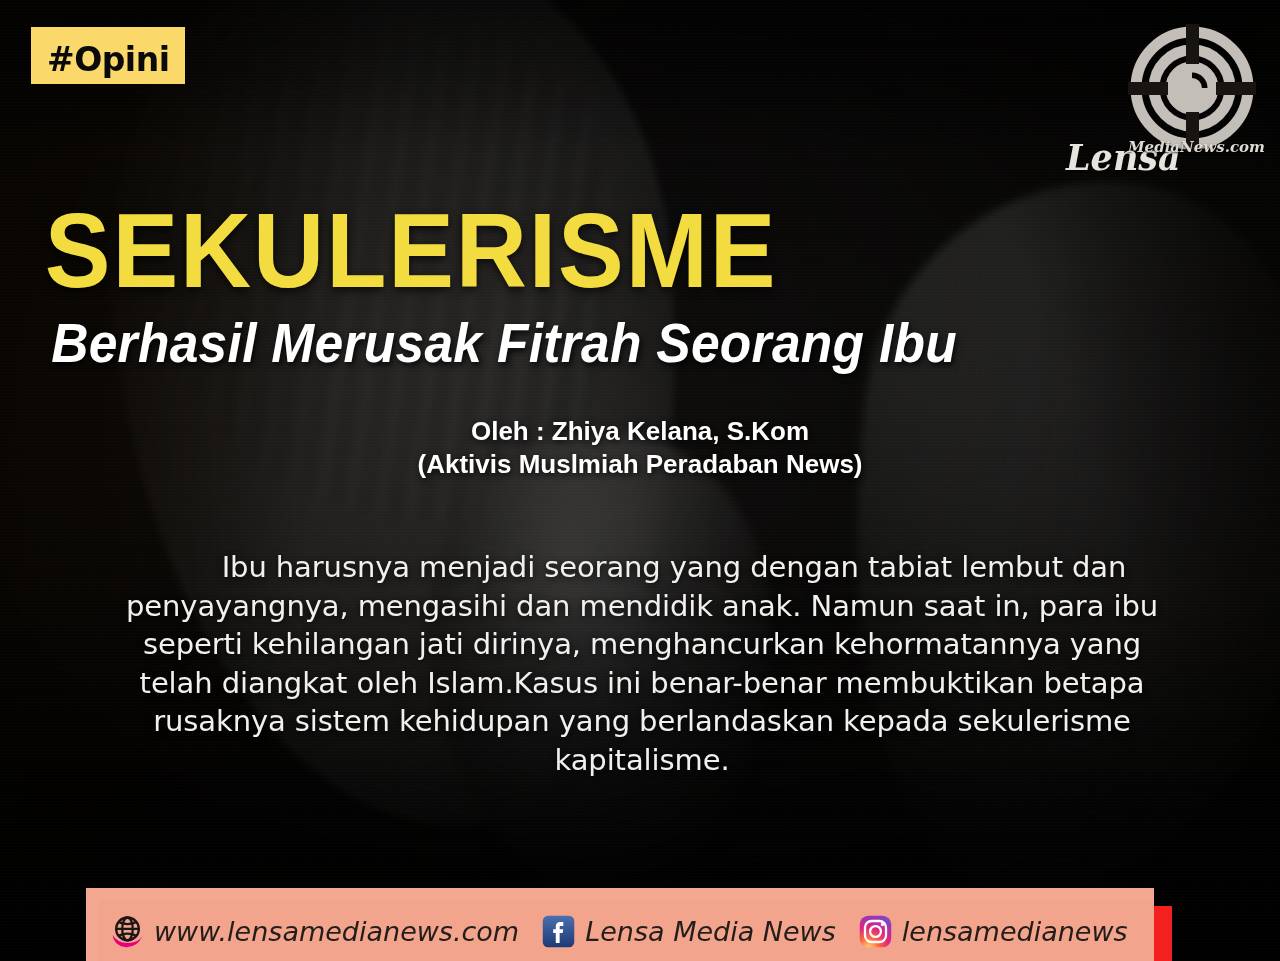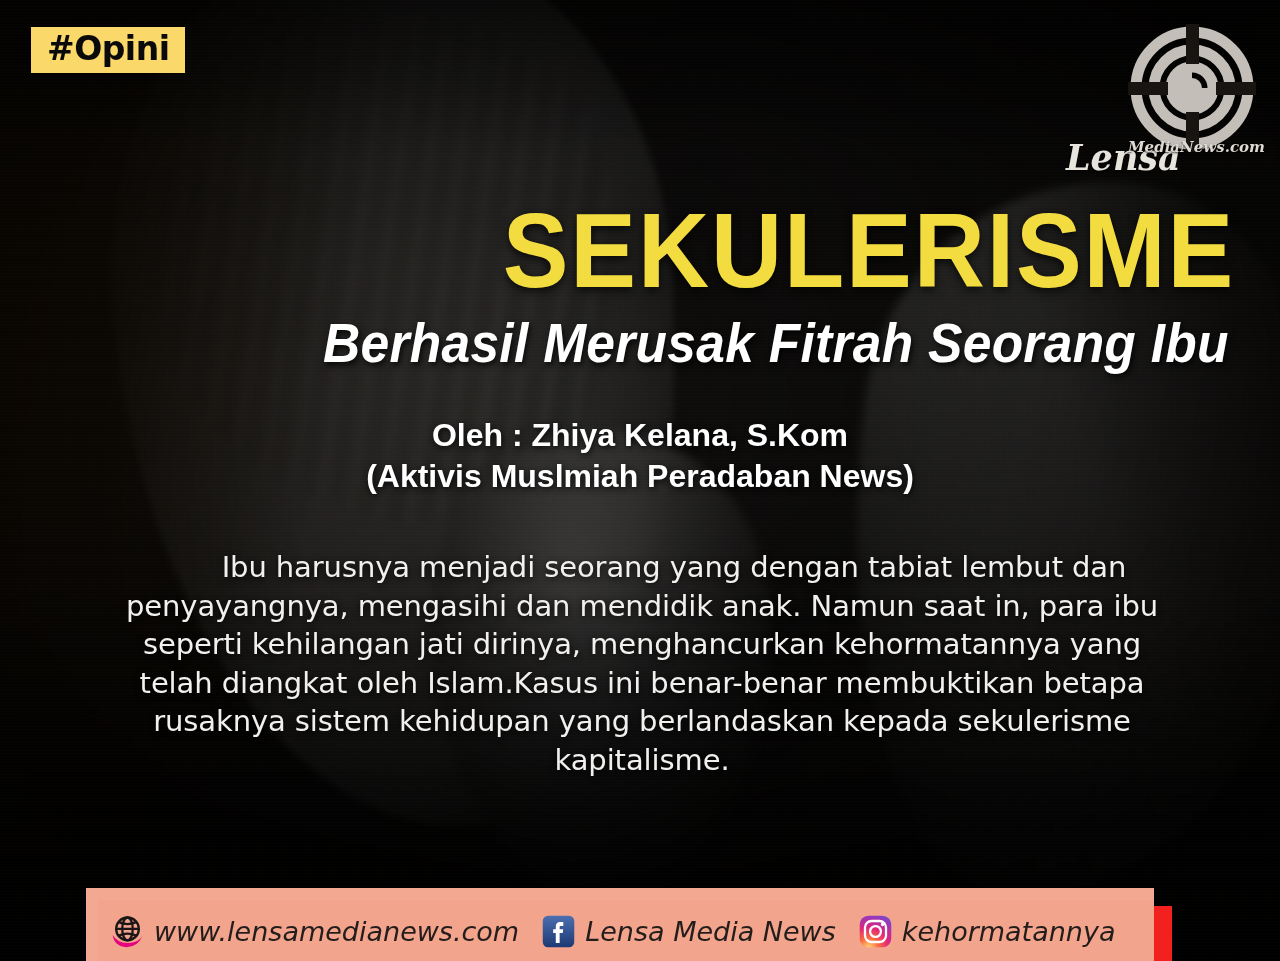--- a/index.html
+++ b/index.html
@@ -120,21 +120,21 @@
 
   
   #opini-badge{
     position:absolute; left:31px; top:27px;
     background:#FAD86A;
     color:#0a0a0a;
     font-family:"DejaVu Sans", sans-serif;
     font-weight:700;
     font-size:33px;
     letter-spacing:-0.5px;
-    padding:5px 16px 8px 16px;
+    padding:16px 16px 8px 16px;
     line-height:1;
   }
 
   
   #logo{
     position:absolute; right:24px; top:24px;
     width:196px; height:150px;
   }
   #logo-mark{
     position:absolute; right:0; top:0;
@@ -160,21 +160,21 @@
     font-weight:700;
     font-size:15px;
     line-height:1;
     text-shadow:0 1px 2px rgba(0,0,0,.8);
     margin-left:32px;
   }
 
   
   #headline{
     position:absolute; left:0; right:0; top:196px;
-    text-align:right;
+    text-align:left;
   }
   #title-main{
     color:#F3DC3F;
     font-family:"Liberation Sans Narrow","Liberation Sans", sans-serif;
     font-weight:700;
     font-size:106px;
     line-height:1.02;
     letter-spacing:2px;
     transform:scaleX(.93);
     text-shadow:0 3px 10px rgba(0,0,0,.75);
@@ -192,21 +192,21 @@
     text-shadow:2px 3px 7px rgba(0,0,0,.85);
   }
 
   
   #byline{
     position:absolute; left:0; right:0; top:415px;
     text-align:center;
     color:#ffffff;
     font-family:"Liberation Sans", sans-serif;
     font-weight:700;
-    font-size:32px;
+    font-size:26px;
     line-height:1.28;
     text-shadow:1px 2px 6px rgba(0,0,0,.85);
   }
 
   
   #body-copy{
     position:absolute; left:126px; top:548px;
     width:1032px;
     color:#f2f0ee;
     font-family:"DejaVu Sans","Liberation Sans", sans-serif;
@@ -368,20 +368,20 @@
                 <stop offset="52%" stop-color="#E0257C"></stop>
                 <stop offset="78%" stop-color="#9B36B7"></stop>
                 <stop offset="100%" stop-color="#5A5FD6"></stop>
               </radialGradient>
             </defs>
             <rect x="2" y="2" width="36" height="36" rx="10" fill="url(#igg)"></rect>
             <rect x="8" y="8" width="24" height="24" rx="7.5" fill="none" stroke="#ffffff" stroke-width="2.6"></rect>
             <circle cx="20" cy="20" r="6.2" fill="none" stroke="#ffffff" stroke-width="2.6"></circle>
             <circle cx="28" cy="12" r="1.9" fill="#ffffff"></circle>
           </svg>
-          <span>kehormatannya</span>
+          <span>lensamedianews</span>
         </div>
 
       </div>
     </div>
 
   </div>
 </div>
 
 </body></html>

